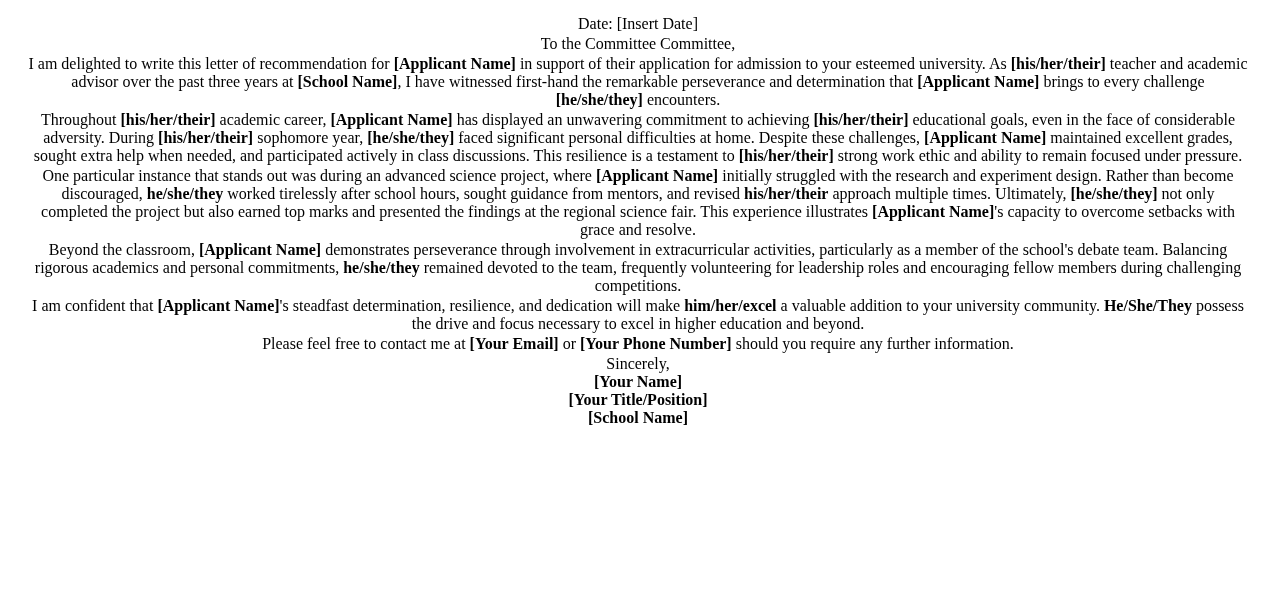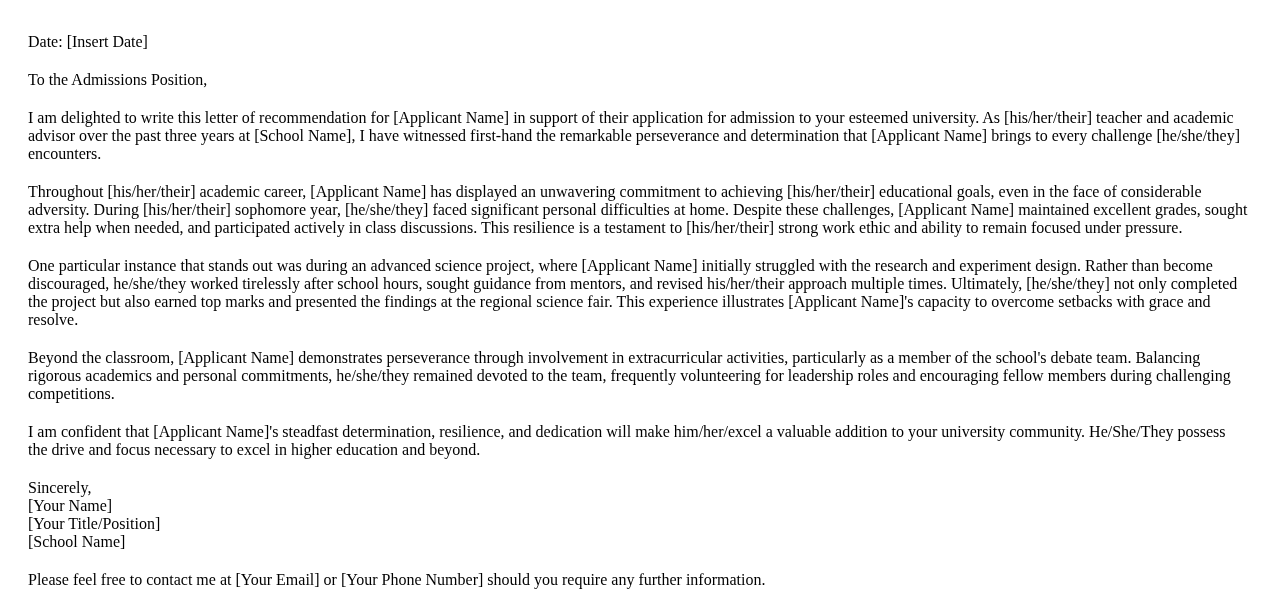--- a/index.html
+++ b/index.html
@@ -10,32 +10,33 @@
   .letter {
     width: 1278px;
     box-sizing: border-box;
     padding: 13px 30px 40px 28px;
     font-family: "Liberation Serif", "DejaVu Serif", serif;
     font-size: 16px;
     line-height: normal;
     color: #000000;
   }
   .letter p {
-    margin: 20px 0;
+    margin: 2px 0;
+    text-align: center;
   }
   .letter strong {
-    font-weight: normal;
+    font-weight: bold;
   }
 </style>
 </head>
 <body>
 
 <div class="letter">
   <p>Date: [Insert Date]</p>
-  <p>To the Admissions Position,</p>
+  <p>To the Committee Committee,</p>
   <p>I am delighted to write this letter of recommendation for <strong>[Applicant Name]</strong> in support of their application for admission to your esteemed university. As <strong>[his/her/their]</strong> teacher and academic advisor over the past three years at <strong>[School Name]</strong>, I have witnessed first-hand the remarkable perseverance and determination that <strong>[Applicant Name]</strong> brings to every challenge <strong>[he/she/they]</strong> encounters.</p>
   <p>Throughout <strong>[his/her/their]</strong> academic career, <strong>[Applicant Name]</strong> has displayed an unwavering commitment to achieving <strong>[his/her/their]</strong> educational goals, even in the face of considerable adversity. During <strong>[his/her/their]</strong> sophomore year, <strong>[he/she/they]</strong> faced significant personal difficulties at home. Despite these challenges, <strong>[Applicant Name]</strong> maintained excellent grades, sought extra help when needed, and participated actively in class discussions. This resilience is a testament to <strong>[his/her/their]</strong> strong work ethic and ability to remain focused under pressure.</p>
   <p>One particular instance that stands out was during an advanced science project, where <strong>[Applicant Name]</strong> initially struggled with the research and experiment design. Rather than become discouraged, <strong>he/she/they</strong> worked tirelessly after school hours, sought guidance from mentors, and revised <strong>his/her/their</strong> approach multiple times. Ultimately, <strong>[he/she/they]</strong> not only completed the project but also earned top marks and presented the findings at the regional science fair. This experience illustrates <strong>[Applicant Name]</strong>'s capacity to overcome setbacks with grace and resolve.</p>
   <p>Beyond the classroom, <strong>[Applicant Name]</strong> demonstrates perseverance through involvement in extracurricular activities, particularly as a member of the school's debate team. Balancing rigorous academics and personal commitments, <strong>he/she/they</strong> remained devoted to the team, frequently volunteering for leadership roles and encouraging fellow members during challenging competitions.</p>
   <p>I am confident that <strong>[Applicant Name]</strong>'s steadfast determination, resilience, and dedication will make <strong>him/her/excel</strong> a valuable addition to your university community. <strong>He/She/They</strong> possess the drive and focus necessary to excel in higher education and beyond.</p>
+  <p>Please feel free to contact me at <strong>[Your Email]</strong> or <strong>[Your Phone Number]</strong> should you require any further information.</p>
   <p>Sincerely,<br><strong>[Your Name]</strong><br><strong>[Your Title/Position]</strong><br><strong>[School Name]</strong></p>
-  <p>Please feel free to contact me at <strong>[Your Email]</strong> or <strong>[Your Phone Number]</strong> should you require any further information.</p>
 </div>
 
 </body></html>

